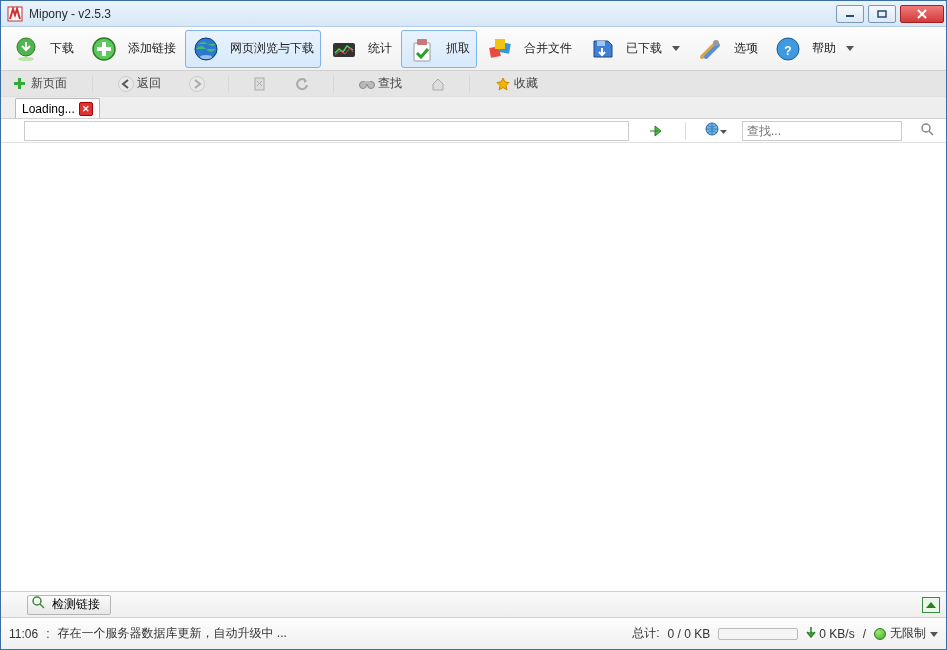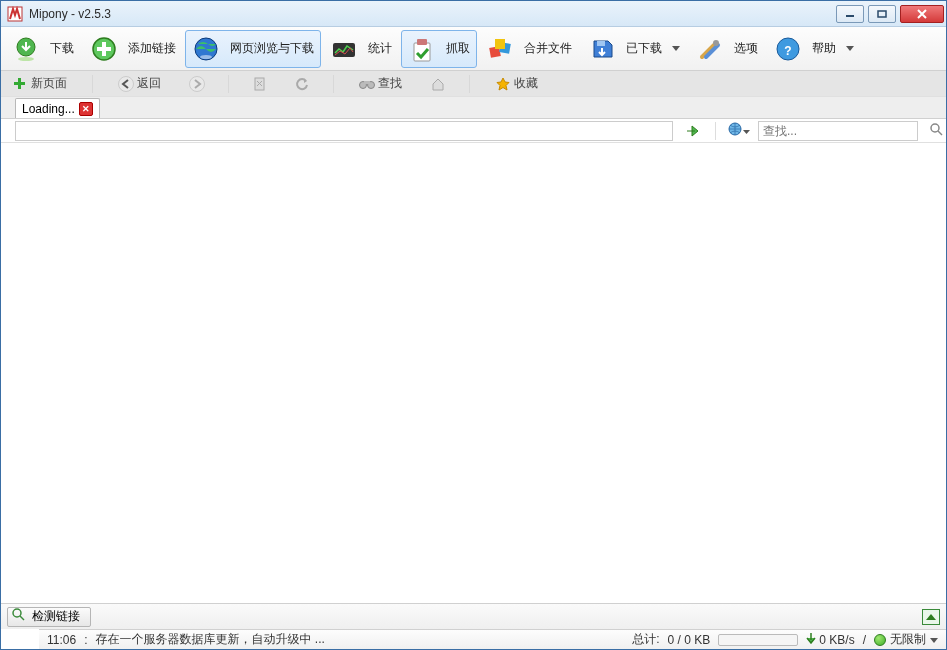--- a/index.html
+++ b/index.html
@@ -31,39 +31,39 @@
 .nav-bar .sep { width: 1px; height: 18px; background: #d8d8d8; }
 .nb-ico { width: 16px; height: 16px; display: flex; align-items: center; justify-content: center; }
 .nb-ico.round { border-radius: 50%; background: #e9e9e9; border: 1px solid #ccc; }
 
 
 .tab-strip { height: 22px; background: #eee; border-bottom: 1px solid #d0d0d0; display: flex; align-items: flex-end; padding-left: 14px; }
 .tab { height: 20px; border: 1px solid #b8b8b8; border-bottom: none; background: #fff; display: flex; align-items: center; gap: 4px; padding: 0 6px; border-radius: 2px 2px 0 0; cursor: pointer; }
 .tab .close-x { width: 14px; height: 14px; background: #d33; border: 1px solid #a00; display: flex; align-items: center; justify-content: center; color: #fff; font-size: 9px; font-weight: bold; border-radius: 2px; }
 
 
-.url-row { height: 24px; border-bottom: 1px solid #e0e0e0; display: flex; align-items: center; padding: 0 0; gap: 8px; }
+.url-row { height: 24px; border-bottom: 1px solid #e0e0e0; display: flex; align-items: center; padding: 0 9px; gap: 15px; }
 .url-box { flex: 1; height: 20px; border: 1px solid #ccc; background: #fff; padding: 0 4px; display: flex; align-items: center; margin: 0 2px 0 14px; }
 .go-arrow { width: 20px; height: 20px; display: flex; align-items: center; justify-content: center; cursor: pointer; }
 .srch-sep { width: 1px; height: 18px; background: #ddd; margin: 0 4px; }
 .globe-btn { width: 22px; height: 20px; display: flex; align-items: center; justify-content: center; cursor: pointer; gap:1px;}
 .srch-input { width: 160px; height: 20px; border: 1px solid #ccc; padding: 0 4px; color: #888; background:#fff; outline:none;}
 .srch-go { width: 20px; height: 20px; display: flex; align-items: center; justify-content: center; cursor: pointer; }
 
 
 .content { flex: 1; background: #fff; }
 
 
 .detect-bar { height: 26px; border-top: 1px solid #d0d0d0; background: linear-gradient(#fafafa,#efefef); display: flex; align-items: center; padding: 0 6px; gap: 4px; }
-.detect-btn { height: 20px; border: 1px solid #b5b5b5; background: linear-gradient(#fbfbfb,#e7e7e7); display: flex; align-items: center; padding: 0 10px 0 4px; gap: 6px; cursor: pointer; border-radius: 2px; }
+.detect-btn { height: 20px; border: 1px solid #b5b5b5; background: linear-gradient(#fbfbfb,#e7e7e7); display: flex; align-items: center; padding: 0 10px 0 4px; gap: 6px; cursor: pointer; border-radius: 2px; margin-left: 20px; }
 .spacer { flex: 1; }
 .up-toggle { width: 18px; height: 16px; border: 1px solid #3a8a3a; background: #eaf7ea; display: flex; align-items: center; justify-content: center; cursor: pointer; }
 
 
-.status-bar { height: 20px; border-top: 1px solid #d0d0d0; background: linear-gradient(#fdfdfd,#f0f0f0); display: flex; align-items: center; padding: 0 8px; gap: 8px; color: #333; margin-left: 38px; }
+.status-bar { height: 32px; border-top: 1px solid #d0d0d0; background: linear-gradient(#fdfdfd,#f0f0f0); display: flex; align-items: center; padding: 0 8px; gap: 8px; color: #333; }
 .status-bar .msg { flex: 0 0 auto; }
 .status-bar .stretch { flex: 1; }
 .progress { width: 80px; height: 12px; border: 1px solid #bbb; background: #f5f5f5; border-radius: 2px; }
 .speed { display: flex; align-items: center; gap: 3px; }
 .limit { display: flex; align-items: center; gap: 4px; }
 .green-dot { width: 12px; height: 12px; border-radius: 50%; background: radial-gradient(circle at 35% 30%, #9fe870, #3fae2a); border: 1px solid #2e7d1f; }
 
 </style>
 </head>
 <body>

